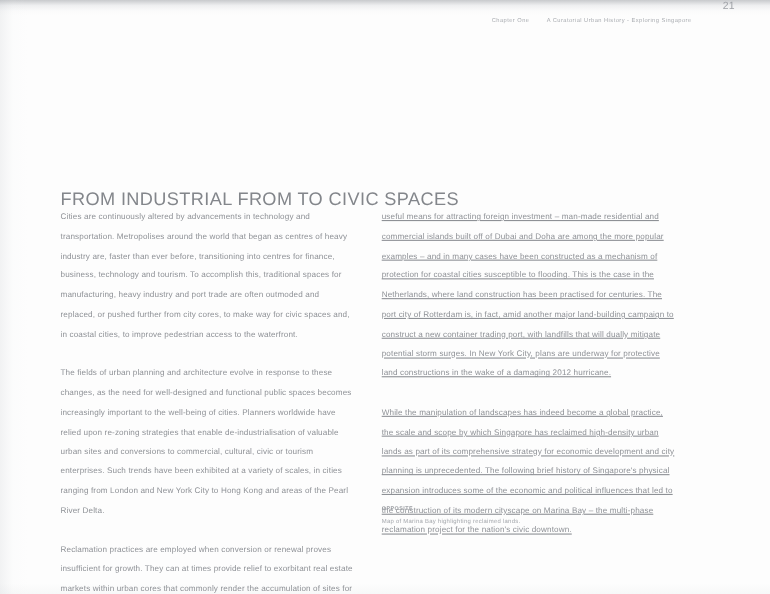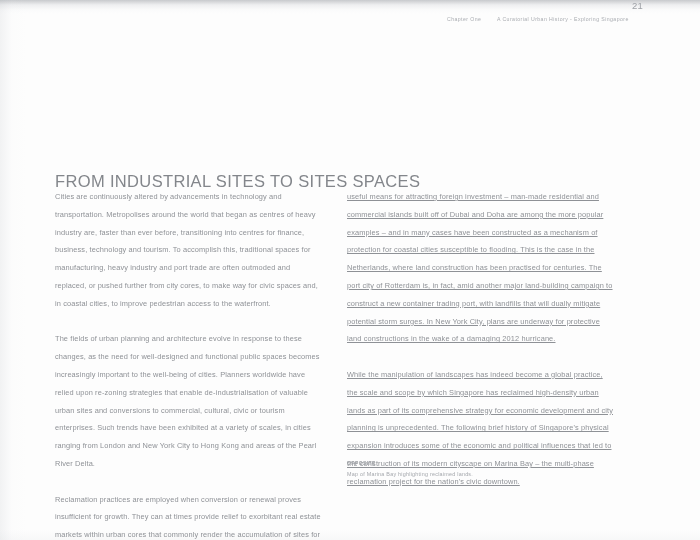--- a/index.html
+++ b/index.html
@@ -72,21 +72,21 @@
     left: 447px;
     top: 2px;
   }
   .rh-title {
     position: absolute;
     left: 497px;
     top: 2px;
   }
   .folio {
     position: absolute;
-    left: 632px;
+    left: 657px;
     top: 0px;
     font-size: 9.5px;
     letter-spacing: 0.3px;
     color: #9ea1a6;
   }
 
   
   .headline {
     position: absolute;
     left: 55px;
@@ -153,21 +153,21 @@
   <div class="scan-shadow-top"></div>
   <div class="scan-shadow-left"></div>
   <div class="scan-shadow-bottom"></div>
 
   <div class="running-head softened">
     <span class="rh-chapter">Chapter One</span>
     <span class="rh-title">A Curatorial Urban History - Exploring Singapore</span>
   </div>
   <div class="folio softened">21</div>
 
-  <h1 class="headline softened">FROM INDUSTRIAL SITES TO SITES SPACES</h1>
+  <h1 class="headline softened">FROM INDUSTRIAL FROM TO CIVIC SPACES</h1>
 
   <div class="col col-left softened">
     <p>Cities are continuously altered by advancements in technology and transportation. Metropolises around the world that began as centres of heavy industry are, faster than ever before, transitioning into centres for finance, business, technology and tourism. To accomplish this, traditional spaces for manufacturing, heavy industry and port trade are often outmoded and replaced, or pushed further from city cores, to make way for civic spaces and, in coastal cities, to improve pedestrian access to the waterfront.</p>
     <p>The fields of urban planning and architecture evolve in response to these changes, as the need for well-designed and functional public spaces becomes increasingly important to the well-being of cities. Planners worldwide have relied upon re-zoning strategies that enable de-industrialisation of valuable urban sites and conversions to commercial, cultural, civic or tourism enterprises. Such trends have been exhibited at a variety of scales, in cities ranging from London and New York City to Hong Kong and areas of the Pearl River Delta.</p>
     <p>Reclamation practices are employed when conversion or renewal proves insufficient for growth. They can at times provide relief to exorbitant real estate markets within urban cores that commonly render the accumulation of sites for large-scale redevelopment virtually impossible. New coastal lands are also</p>
   </div>
 
   <div class="col col-right softened">
     <p>useful means for attracting foreign investment – man-made residential and commercial islands built off of Dubai and Doha are among the more popular examples – and in many cases have been constructed as a mechanism of protection for coastal cities susceptible to flooding. This is the case in the Netherlands, where land construction has been practised for centuries. The port city of Rotterdam is, in fact, amid another major land-building campaign to construct a new container trading port, with landfills that will dually mitigate potential storm surges. In New York City, plans are underway for protective land constructions in the wake of a damaging 2012 hurricane.</p>
     <p>While the manipulation of landscapes has indeed become a global practice, the scale and scope by which Singapore has reclaimed high-density urban lands as part of its comprehensive strategy for economic development and city planning is unprecedented. The following brief history of Singapore's physical expansion introduces some of the economic and political influences that led to the construction of its modern cityscape on Marina Bay – the multi-phase reclamation project for the nation's civic downtown.</p>

